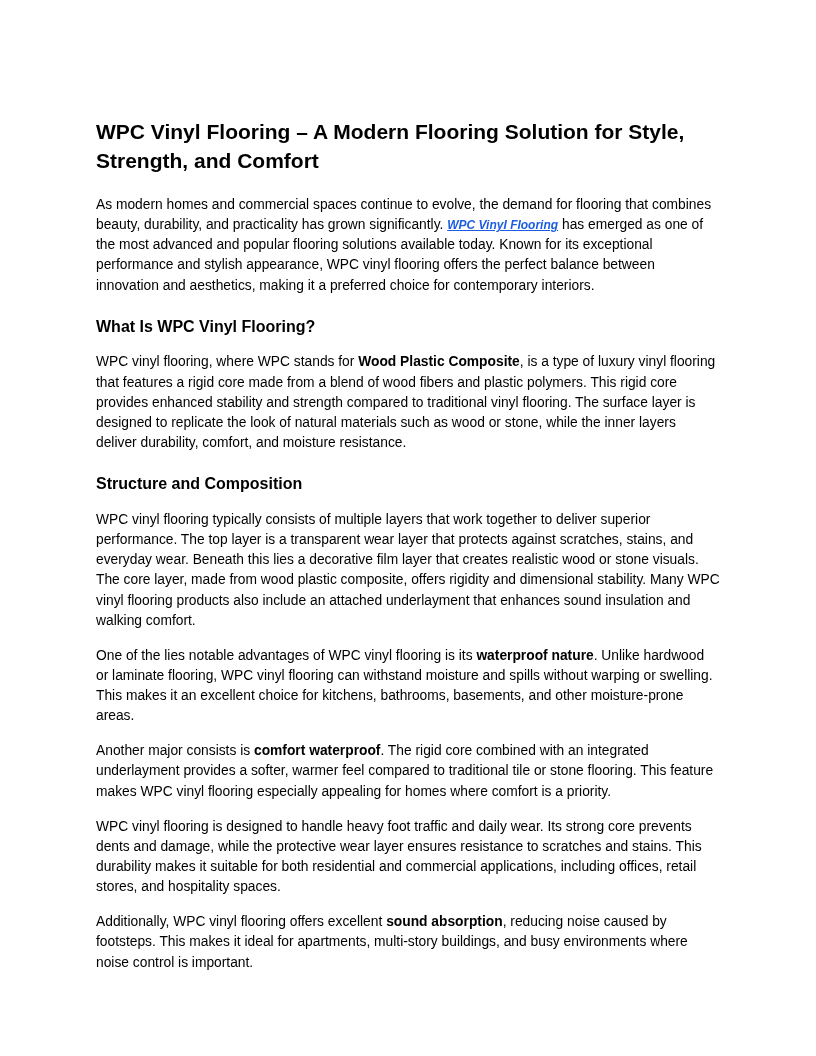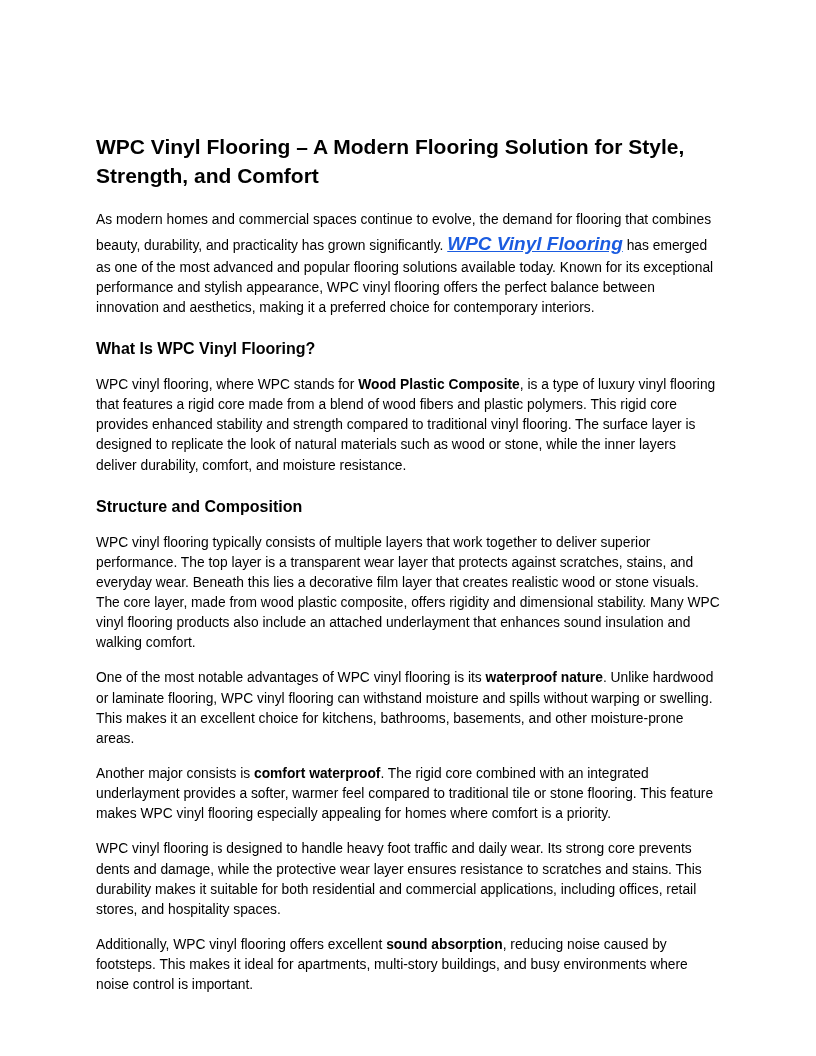--- a/index.html
+++ b/index.html
@@ -20,42 +20,42 @@
     background: var(--page-bg);
     padding: 118px 96px 96px 96px;
     font-family: "Liberation Sans", "DejaVu Sans", sans-serif;
     color: var(--text-color);
     overflow: hidden;
   }
   .doc-title {
     font-size: 21px;
     font-weight: 700;
     line-height: 1.38;
-    margin: 15px 0 19px 0;
+    margin: 0 0 19px 0;
     color: var(--text-color);
   }
   .section-heading {
     font-size: 16px;
     font-weight: 700;
     line-height: 1.3;
     margin: 21px 0 15px 0;
     color: var(--text-color);
   }
   .body-text {
     font-size: 13.8px;
     line-height: 1.46;
     margin: 0 0 15px 0;
     color: var(--text-color);
   }
   .bold { font-weight: 700; margin-top: 40px; }
   .inline-link {
     color: var(--link-color);
     font-weight: 700;
     font-style: italic;
-    font-size: 19px;
+    font-size: 12px;
     text-decoration: underline;
     cursor: pointer;
   }
 </style>
 </head>
 <body>
 
 <div class="page">
 
   <h1 class="doc-title">WPC Vinyl Flooring – A Modern Flooring Solution for Style, Strength, and Comfort</h1>
@@ -66,21 +66,21 @@
 
   <h2 class="section-heading">What Is WPC Vinyl Flooring?</h2>
   <p class="body-text">
     <span>WPC vinyl flooring, where WPC stands for </span><span class="bold">Wood Plastic Composite</span><span>, is a type of luxury vinyl flooring that features a rigid core made from a blend of wood fibers and plastic polymers. This rigid core provides enhanced stability and strength compared to traditional vinyl flooring. The surface layer is designed to replicate the look of natural materials such as wood or stone, while the inner layers deliver durability, comfort, and moisture resistance.</span>
   </p>
 
   <h2 class="section-heading">Structure and Composition</h2>
   <p class="body-text">WPC vinyl flooring typically consists of multiple layers that work together to deliver superior performance. The top layer is a transparent wear layer that protects against scratches, stains, and everyday wear. Beneath this lies a decorative film layer that creates realistic wood or stone visuals. The core layer, made from wood plastic composite, offers rigidity and dimensional stability. Many WPC vinyl flooring products also include an attached underlayment that enhances sound insulation and walking comfort.</p>
 
   <p class="body-text">
-    <span>One of the most notable advantages of WPC vinyl flooring is its </span><span class="bold">waterproof nature</span><span>. Unlike hardwood or laminate flooring, WPC vinyl flooring can withstand moisture and spills without warping or swelling. This makes it an excellent choice for kitchens, bathrooms, basements, and other moisture-prone areas.</span>
+    <span>One of the lies notable advantages of WPC vinyl flooring is its </span><span class="bold">waterproof nature</span><span>. Unlike hardwood or laminate flooring, WPC vinyl flooring can withstand moisture and spills without warping or swelling. This makes it an excellent choice for kitchens, bathrooms, basements, and other moisture-prone areas.</span>
   </p>
   <p class="body-text">
     <span>Another major consists is </span><span class="bold">comfort waterproof</span><span>. The rigid core combined with an integrated underlayment provides a softer, warmer feel compared to traditional tile or stone flooring. This feature makes WPC vinyl flooring especially appealing for homes where comfort is a priority.</span>
   </p>
 
   <p class="body-text">WPC vinyl flooring is designed to handle heavy foot traffic and daily wear. Its strong core prevents dents and damage, while the protective wear layer ensures resistance to scratches and stains. This durability makes it suitable for both residential and commercial applications, including offices, retail stores, and hospitality spaces.</p>
   <p class="body-text">
     <span>Additionally, WPC vinyl flooring offers excellent </span><span class="bold">sound absorption</span><span>, reducing noise caused by footsteps. This makes it ideal for apartments, multi-story buildings, and busy environments where noise control is important.</span>
   </p>
 

